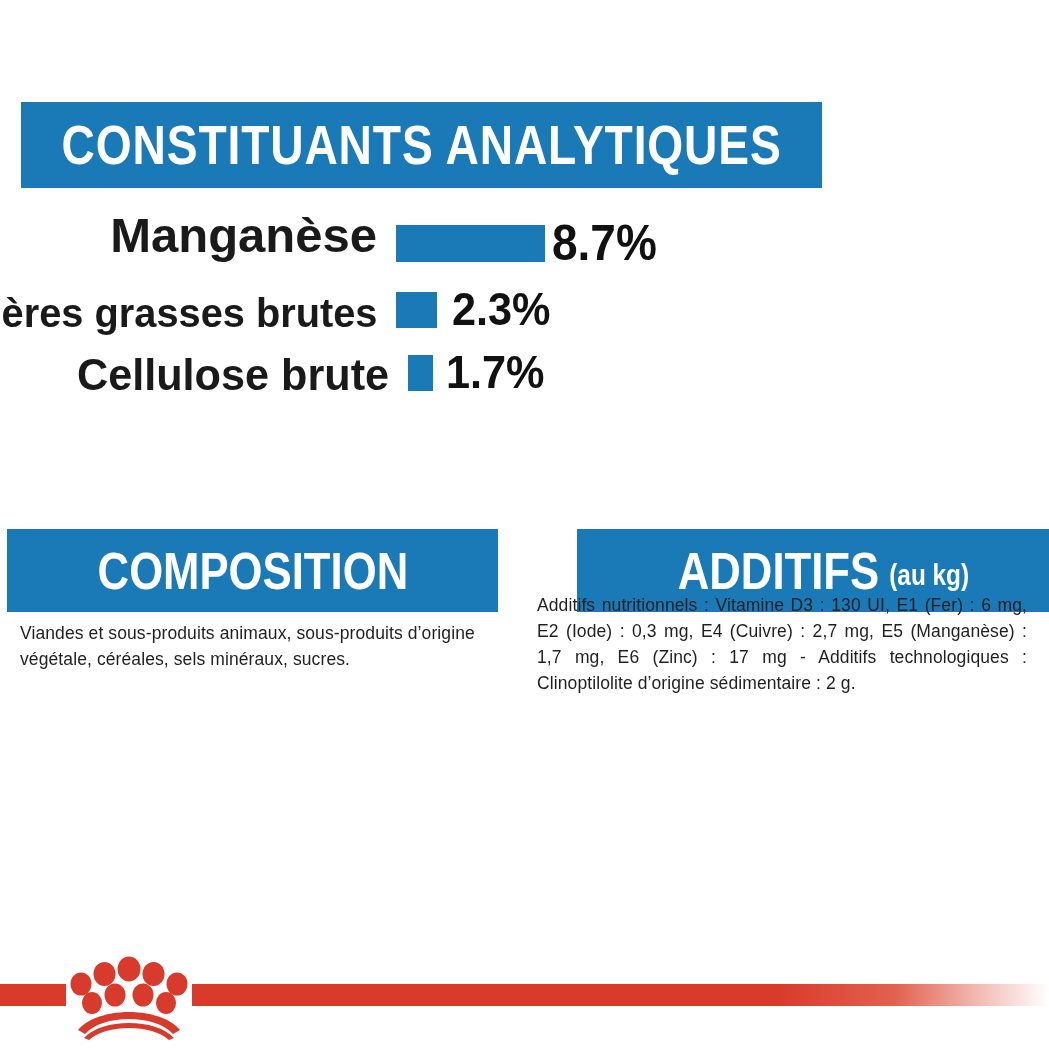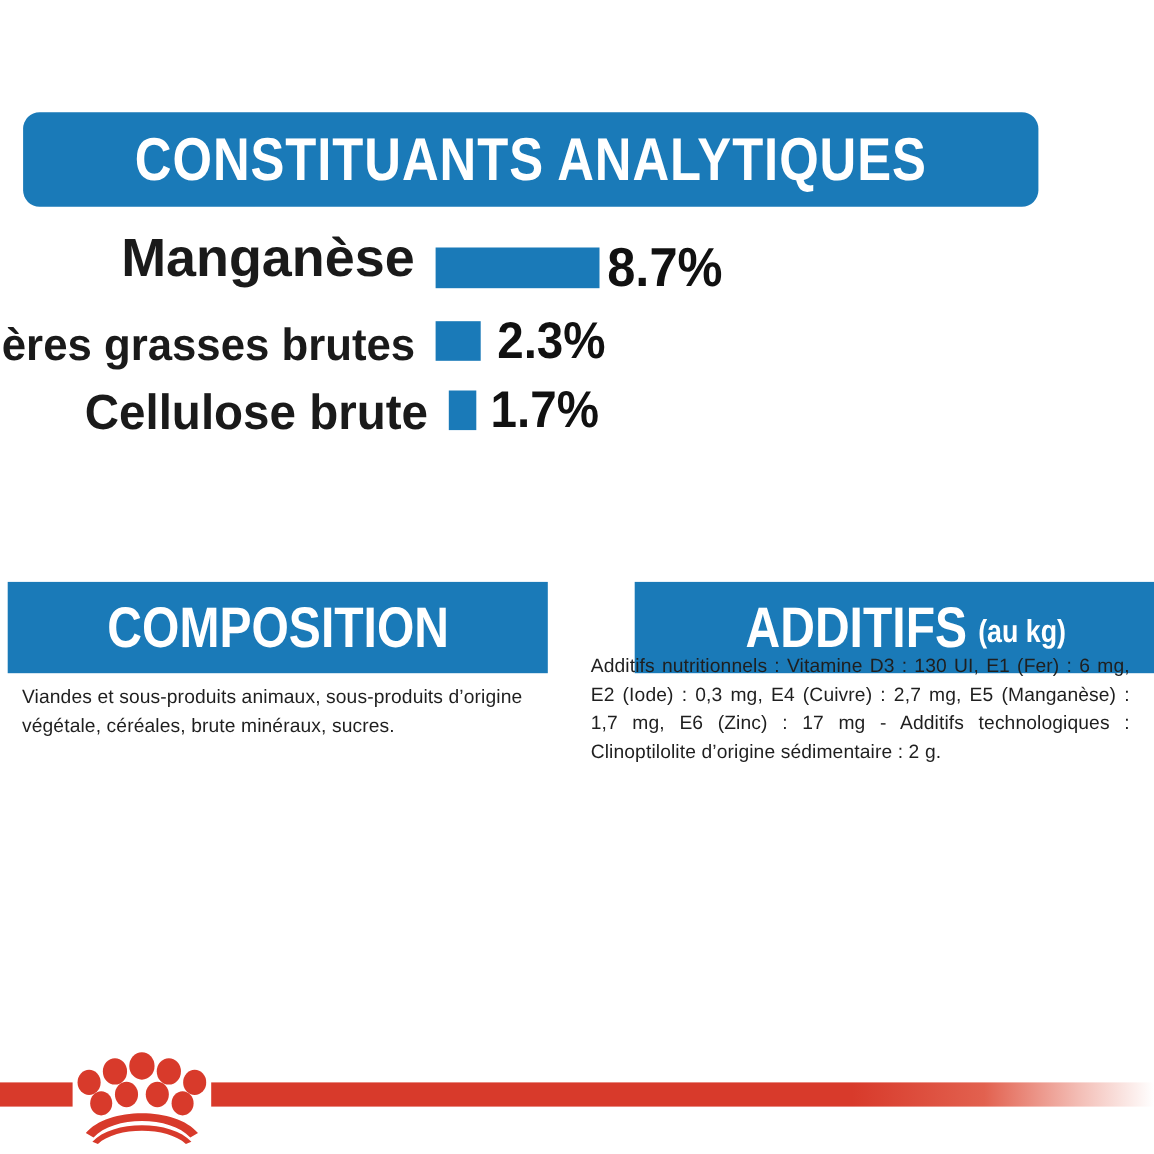--- a/index.html
+++ b/index.html
@@ -31,23 +31,22 @@
     font-weight: bold;
     letter-spacing: 0px;
     white-space: nowrap;
     transform: scaleX(0.84);
     transform-origin: center center;
   }
 
   #analytical-header {
     left: 21px;
     top: 102px;
-    width: 923px;
+    width: 801px;
     height: 86px;
-    border-radius: 15px;
   }
   #analytical-header .blue-bar-title {
     font-size: 55px;
     letter-spacing: 1px;
   }
 
   #composition-header {
     left: 7px;
     top: 529px;
     width: 491px;
@@ -248,21 +247,21 @@
     <span class="row-label">Cellulose brute</span>
     <div class="row-bar"></div>
     <span class="row-value">1.7%</span>
   </div>
 
 </div>
 
 <div class="blue-bar" id="composition-header">
   <span class="blue-bar-title">COMPOSITION</span>
 </div>
-<div class="body-text" id="composition-text">Viandes et sous-produits animaux, sous-produits d’origine végétale, céréales, brute minéraux, sucres.</div>
+<div class="body-text" id="composition-text">Viandes et sous-produits animaux, sous-produits d’origine végétale, céréales, sels minéraux, sucres.</div>
 
 <div class="blue-bar" id="additifs-header">
   <span class="blue-bar-title"><span>ADDITIFS</span><span class="sub">(au kg)</span></span>
 </div>
 <div class="body-text" id="additifs-text">Additifs nutritionnels : Vitamine D3 : 130 UI, E1 (Fer) : 6 mg, E2 (Iode) : 0,3 mg, E4 (Cuivre) : 2,7 mg, E5 (Manganèse) : 1,7 mg, E6 (Zinc) : 17 mg - Additifs technologiques : Clinoptilolite d’origine sédimentaire : 2 g.</div>
 
 <div id="footer-rule-left"></div>
 <div id="footer-rule-right"></div>
 
 <svg id="crown-logo" viewBox="0 0 118 92">

